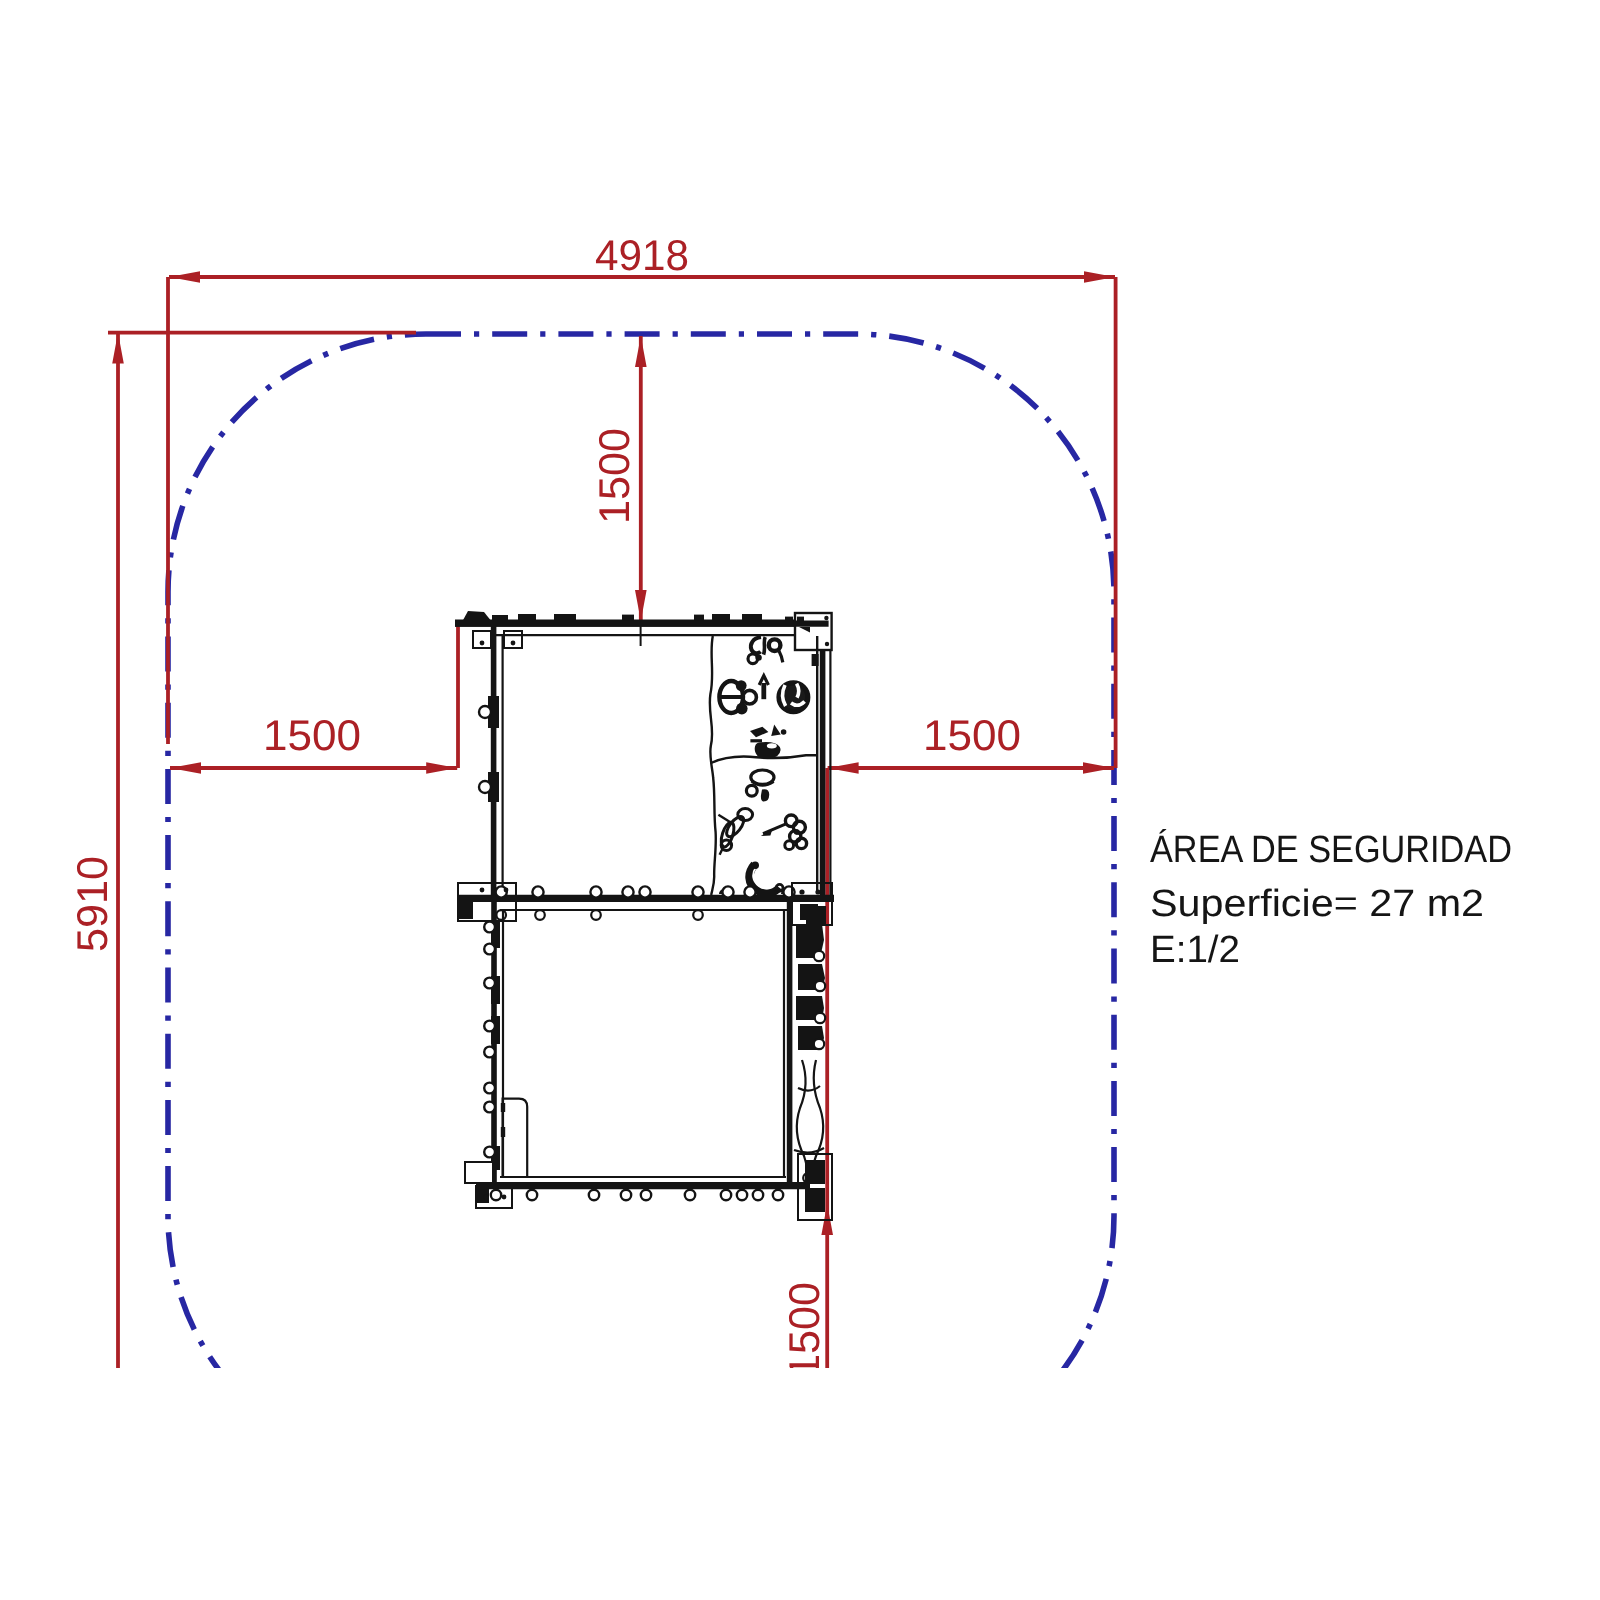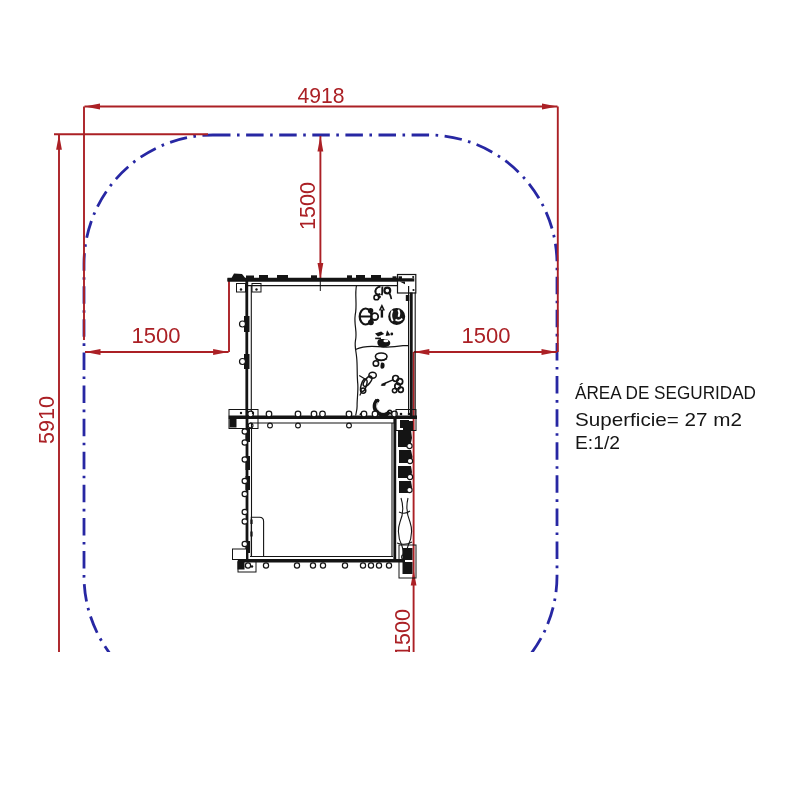--- a/index.html
+++ b/index.html
@@ -1,16 +1,16 @@
 <!DOCTYPE html>
 <html><head>
 <meta charset="utf-8">
 <style>
   html,body{margin:0;padding:0;background:#ffffff;}
-  .page{width:800px;height:652px;position:relative;font-family:"Liberation Sans",sans-serif;}
+  .page{width:800px;height:652px;position:relative;font-family:"Liberation Sans",sans-serif;margin-top:32px;}
   svg{position:absolute;top:0;left:0;}
 </style>
 </head>
 <body>
 <div class="page">
 <svg width="800" height="800" viewBox="0 0 800 800">
 
   <rect x="0" y="0" width="800" height="800" fill="#ffffff"></rect>
 
   <rect x="84" y="135" width="473" height="570" rx="129" ry="129" fill="none" stroke="#2727a3" stroke-width="2.8" stroke-dasharray="17.5 6.5 2.6 6.5"></rect>

